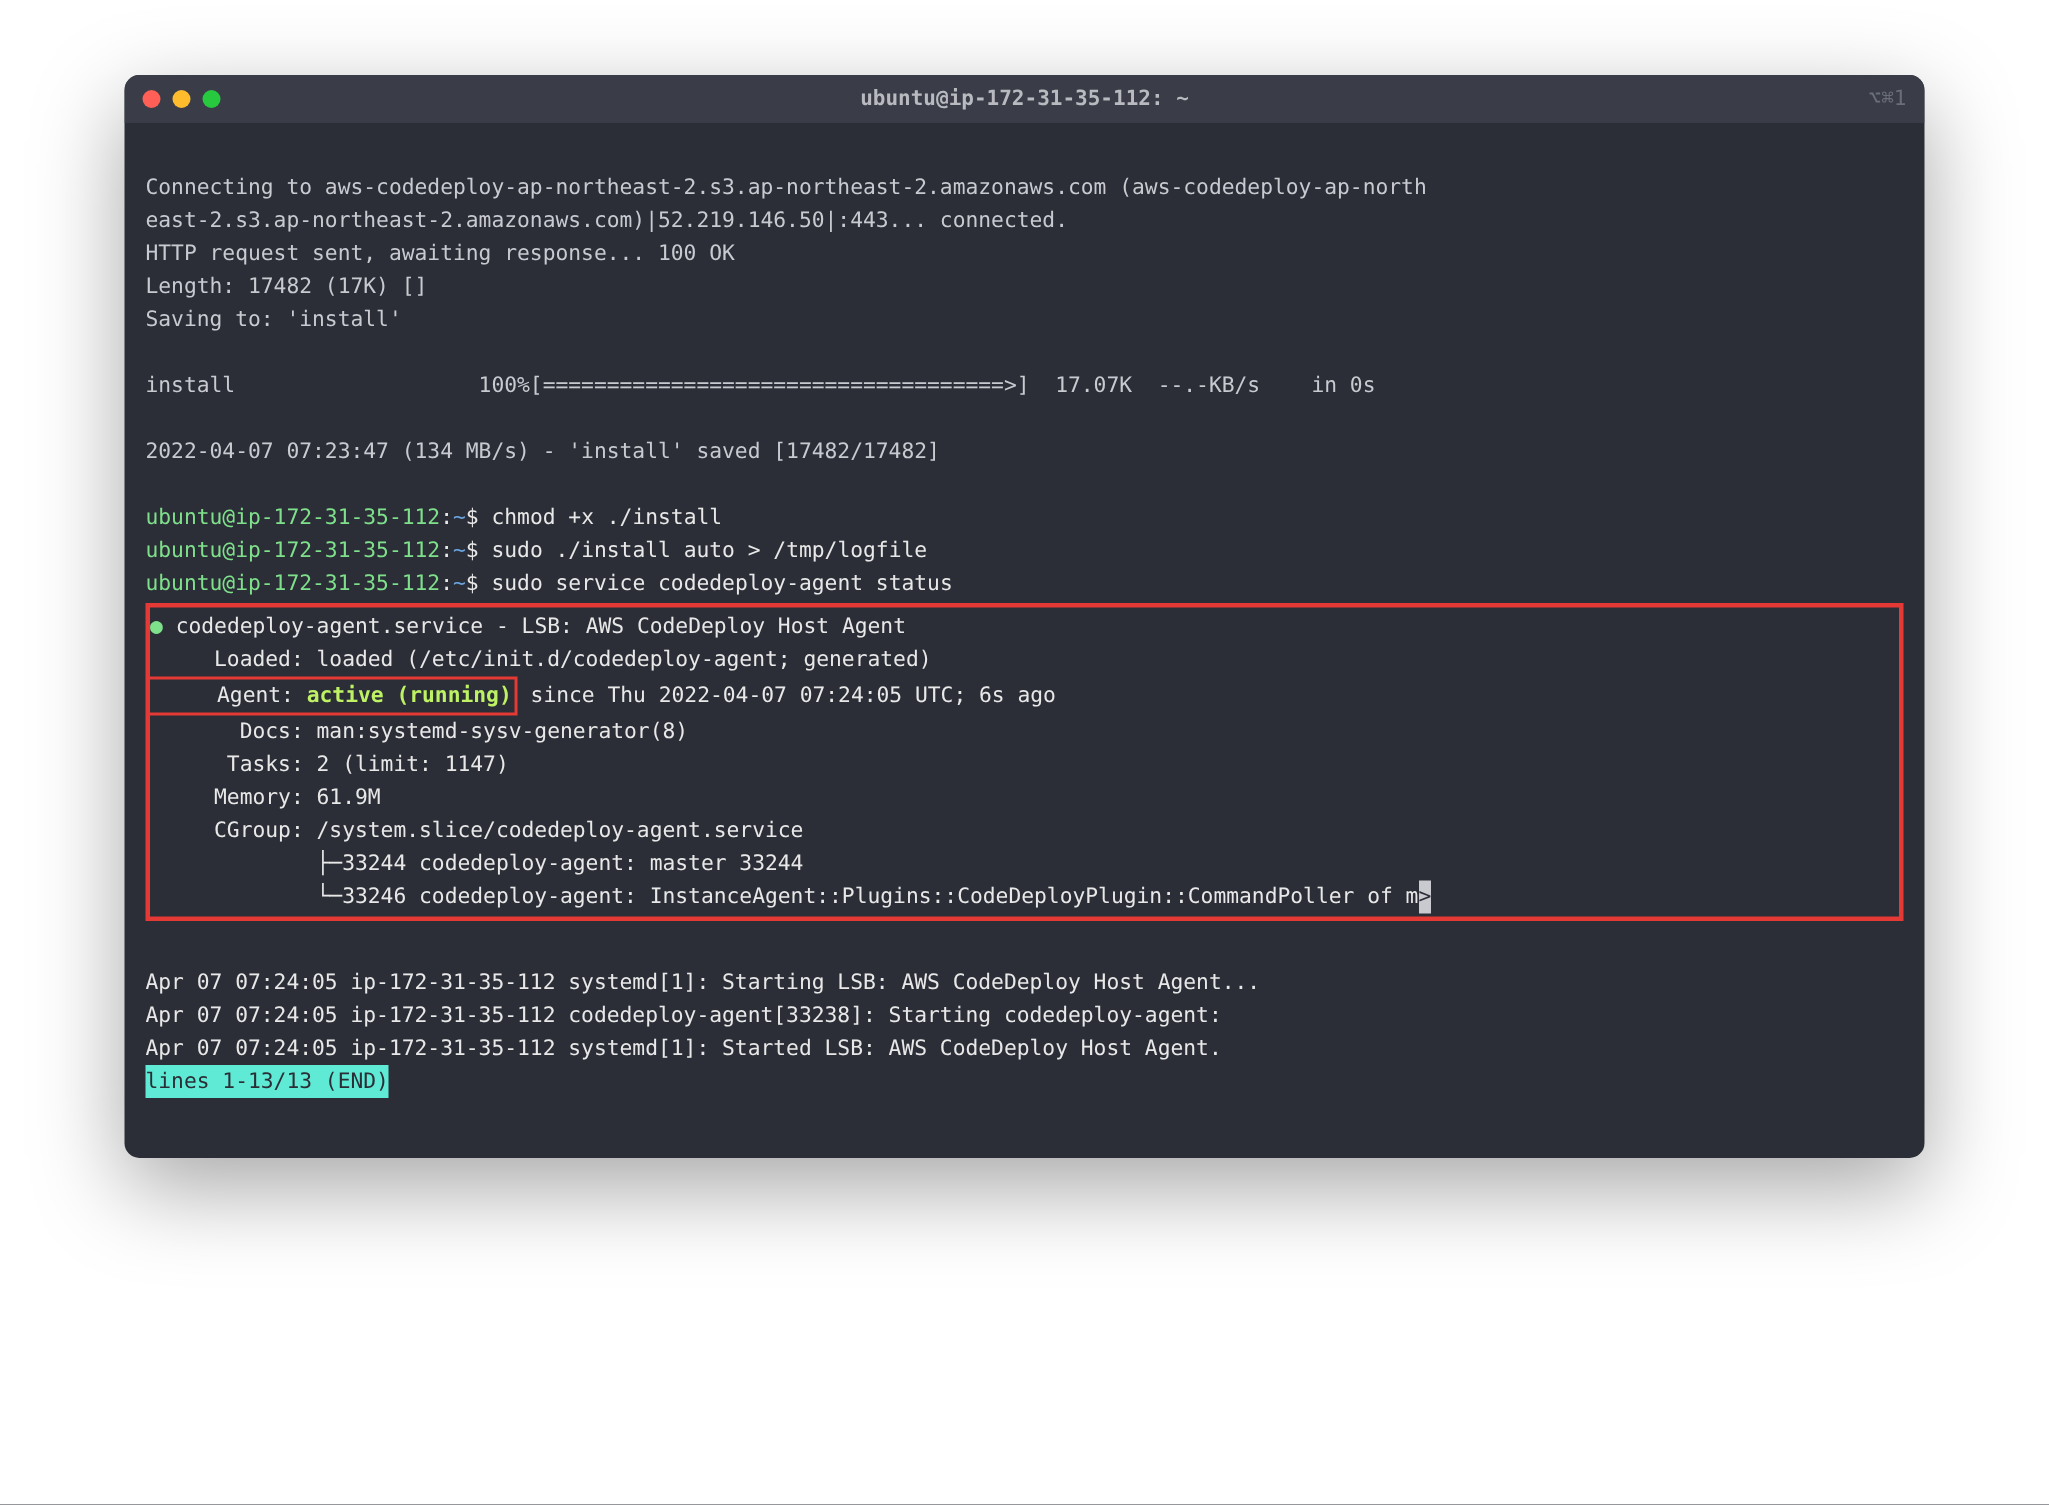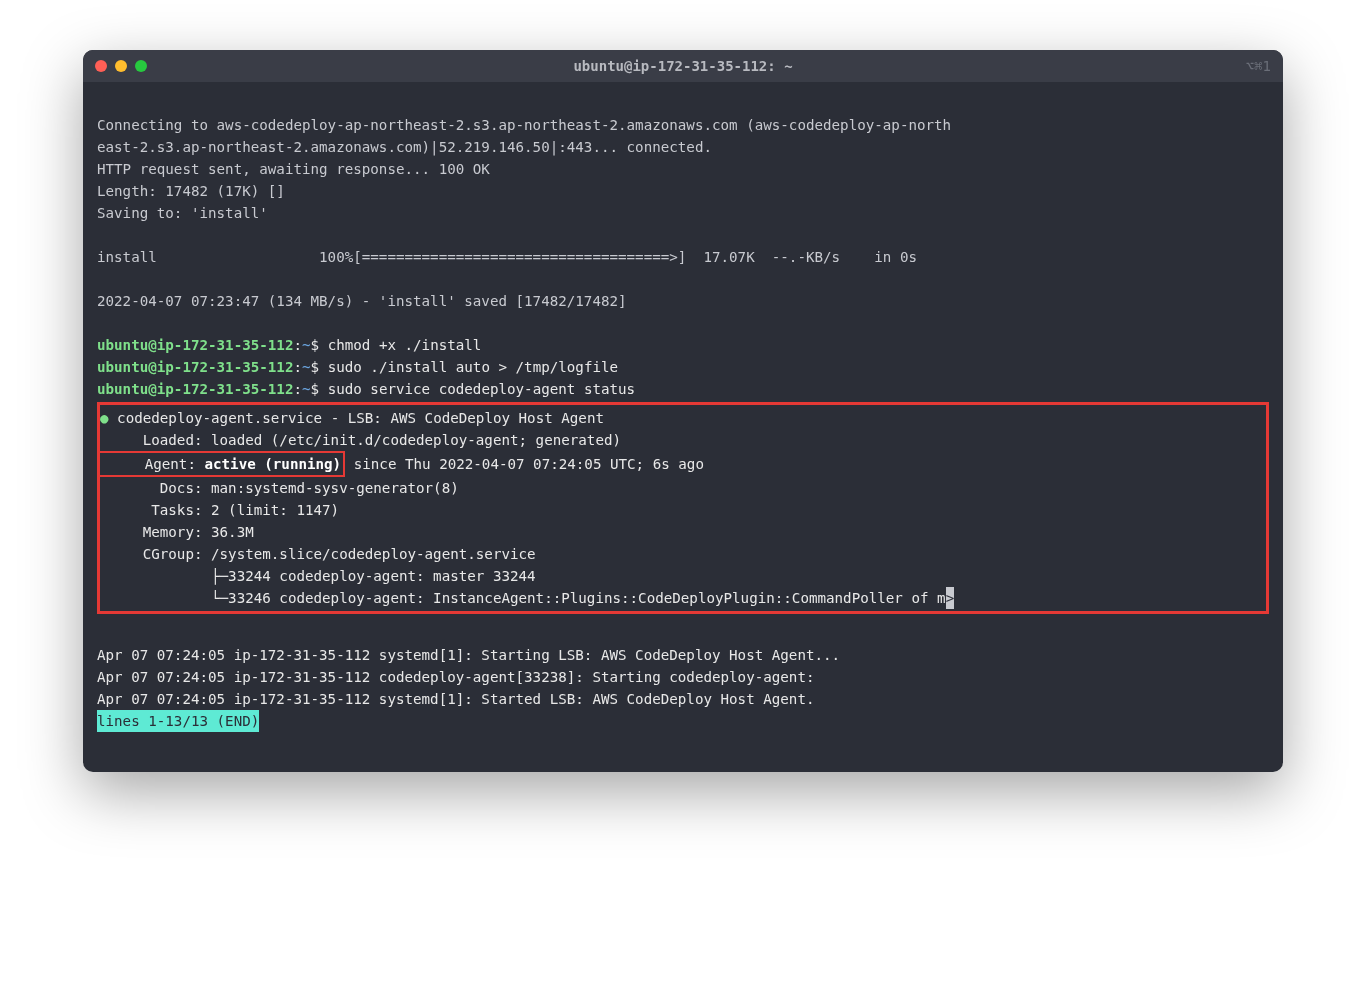--- a/index.html
+++ b/index.html
@@ -55,25 +55,25 @@
     }
     .terminal-body {
       padding: 10px 14px 18px 14px;
       font-size: 14.2px;
       line-height: 1.55;
       color: #c8cad0;
       white-space: pre;
       overflow-x: hidden;
     }
     .line { white-space: pre; }
-    .prompt-host { color: #7fe08b; font-weight: 700; }
+    .prompt-host { color: #7fe08b; font-weight: 400; }
     .prompt-path { color: #6ba5e0; }
     .white { color: #e8e8e8; }
     .greendot { color: #7fe08b; }
-    .active-green { color: #ffffff; font-weight: 600; }
+    .active-green { color: #bef264; font-weight: 600; }
     .red-box-container {
       border: 3px solid #e53935;
       margin: 2px 0 8px 0;
       padding: 2px 0;
     }
     .inner-red {
       display: inline-block;
       border: 2px solid #e53935;
       padding: 0 2px;
       margin-left: -2px;
@@ -116,21 +116,21 @@
 <span class="line">2022-04-07 07:23:47 (134 MB/s) - 'install' saved [17482/17482]</span>
 <span class="line"></span>
 <span class="line"><span class="prompt-host">ubuntu@ip-172-31-35-112</span><span class="white">:</span><span class="prompt-path">~</span><span class="white">$</span><span class="white"> chmod +x ./install</span></span>
 <span class="line"><span class="prompt-host">ubuntu@ip-172-31-35-112</span><span class="white">:</span><span class="prompt-path">~</span><span class="white">$</span><span class="white"> sudo ./install auto &gt; /tmp/logfile</span></span>
 <span class="line"><span class="prompt-host">ubuntu@ip-172-31-35-112</span><span class="white">:</span><span class="prompt-path">~</span><span class="white">$</span><span class="white"> sudo service codedeploy-agent status</span></span>
 <div class="red-box-container"><span class="line"><span class="greendot">●</span><span class="white"> codedeploy-agent.service - LSB: AWS CodeDeploy Host Agent</span></span>
 <span class="line white">     Loaded: loaded (/etc/init.d/codedeploy-agent; generated)</span>
 <span class="line"><span class="inner-red"><span class="white">     Agent: </span><span class="active-green">active (running)</span></span><span class="white"> since Thu 2022-04-07 07:24:05 UTC; 6s ago</span></span>
 <span class="line white">       Docs: man:systemd-sysv-generator(8)</span>
 <span class="line white">      Tasks: 2 (limit: 1147)</span>
-<span class="line white">     Memory: 36.3M</span>
+<span class="line white">     Memory: 61.9M</span>
 <span class="line white">     CGroup: /system.slice/codedeploy-agent.service</span>
 <span class="line white">             ├─33244 codedeploy-agent: master 33244</span>
 <span class="line"><span class="white">             └─33246 codedeploy-agent: InstanceAgent::Plugins::CodeDeployPlugin::CommandPoller of m</span><span class="invert-char">&gt;</span></span></div>
 <span class="line white">Apr 07 07:24:05 ip-172-31-35-112 systemd[1]: Starting LSB: AWS CodeDeploy Host Agent...</span>
 <span class="line white">Apr 07 07:24:05 ip-172-31-35-112 codedeploy-agent[33238]: Starting codedeploy-agent:</span>
 <span class="line white">Apr 07 07:24:05 ip-172-31-35-112 systemd[1]: Started LSB: AWS CodeDeploy Host Agent.</span>
 <span class="pager-status">lines 1-13/13 (END)</span>
   </div>
 </div>
 

